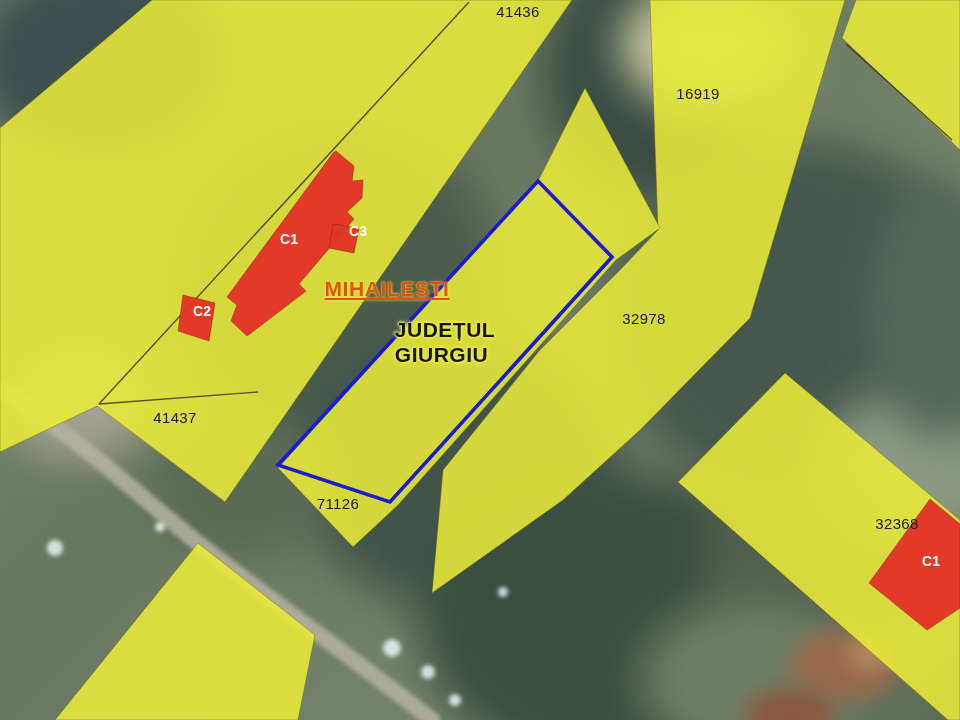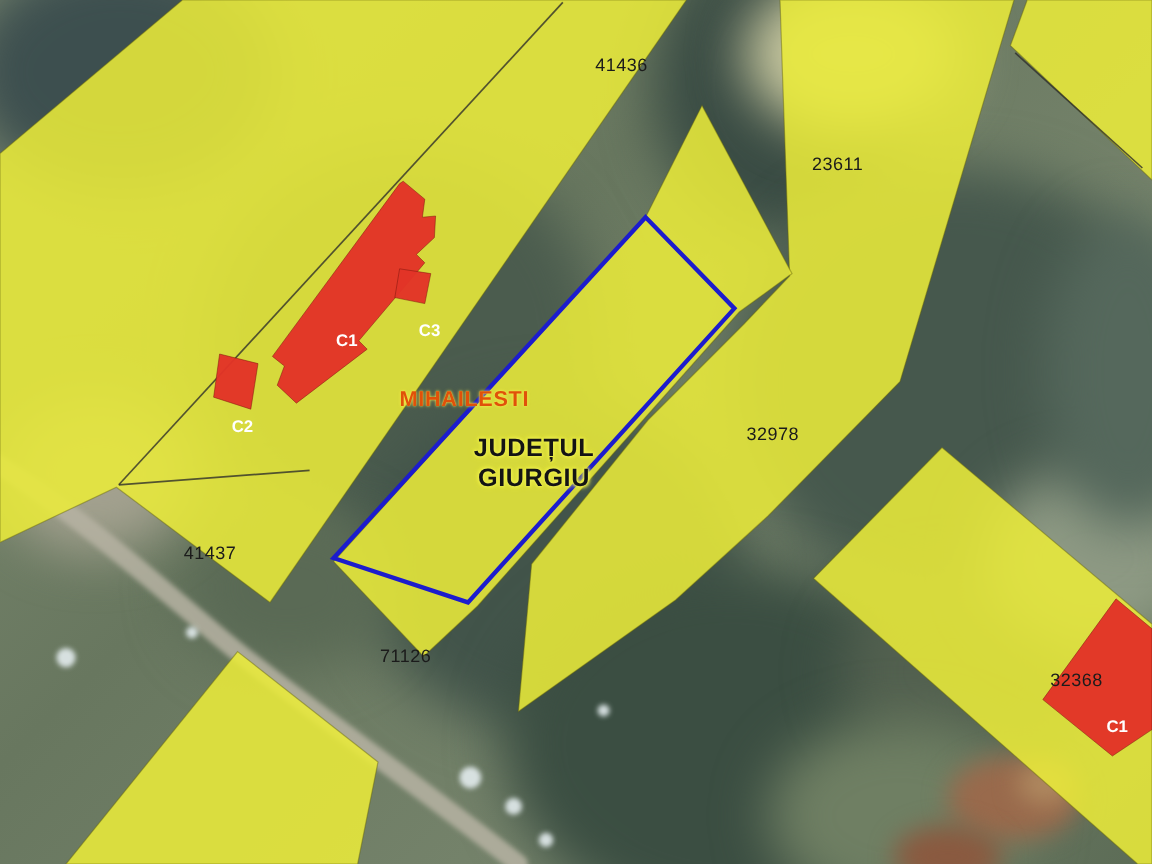--- a/index.html
+++ b/index.html
@@ -10,26 +10,26 @@
   }
   .sat{position:absolute;inset:0;}
   .blob{position:absolute;border-radius:50%;filter:blur(22px);}
   .soft{filter:blur(10px);}
   .svglayer{position:absolute;left:0;top:0;}
   .parcel{fill:var(--parcel-fill,#e9eb3a);fill-opacity:.88;stroke:rgba(100,100,10,.45);stroke-width:1;}
   .building{fill:var(--building-fill,#e23427);fill-opacity:.97;stroke:rgba(120,20,10,.5);stroke-width:.8;}
   .thinline{stroke:#30302a;stroke-width:1.4;fill:none;opacity:.8;}
   .blueline{fill:none;stroke:var(--highlight,#1c1ccd);stroke-width:3.6;stroke-linejoin:miter;}
   .road{stroke:var(--road,#b6b3a2);stroke-width:16;fill:none;stroke-linecap:round;opacity:.85;}
-  .lbl{position:absolute;transform:translate(-50%,-50%);white-space:nowrap;margin-top:44px;}
+  .lbl{position:absolute;transform:translate(-50%,-50%);white-space:nowrap;}
   .num{font-size:15px;color:var(--label-color,#1b1b1b);letter-spacing:.4px;}
   .bldg-lbl{font-size:14px;font-weight:bold;color:#fff;text-align:right;}
-  .town{font-size:18px;font-weight:bold;color:var(--town-color,#e0510a);letter-spacing:.6px;
-        text-shadow:0 0 3px rgba(250,240,80,.85),0 0 1px rgba(250,240,80,.9);}
-  .county{font-size:21px;font-weight:bold;color:#141414;text-align:center;line-height:25px;letter-spacing:.5px;
+  .town{font-size:21px;font-weight:bold;color:var(--town-color,#e0510a);letter-spacing:.6px;
+        text-shadow:0 0 3px rgba(250,240,80,.85),0 0 1px rgba(250,240,80,.9);text-decoration:underline;}
+  .county{font-size:21px;font-weight:bold;color:#141414;line-height:25px;letter-spacing:.5px;
         text-shadow:0 0 3px #eef060,0 0 5px #e8ea3a,0 0 1px #f0f060,1px 1px 3px #e8ea3a,-1px -1px 3px #e8ea3a;}
 </style>
 </head>
 <body>
 
 <div class="stage">
 
   <div class="sat">
     <div class="blob" style="left:-30px;top:-40px;width:260px;height:200px;background:#3d4f4f;"></div>
     <div class="blob" style="left:545px;top:-60px;width:220px;height:260px;background:#3a4c44;"></div>
@@ -84,21 +84,21 @@
     <polygon class="building" points="336,151 354,166 352,181 363,180 362,198 347,212 354,219 299,284 306,291 247,336 231,321 237,305 227,297 333,153"></polygon>
     <polygon class="building" points="183,295 215,303 209,341 178,331"></polygon>
     <polygon class="building" points="333,224 359,228 354,253 329,248"></polygon>
     <polygon class="building" points="930,499 960,524 960,608 927,630 869,583"></polygon>
 
     <polygon class="blueline" points="538,181 612,257 390,502 278,465"></polygon>
   </svg>
 
   <div>
     <div class="lbl num" style="left:518px;top:11px">41436</div>
-    <div class="lbl num" style="left:698px;top:93px">23611</div>
+    <div class="lbl num" style="left:698px;top:93px">16919</div>
     <div class="lbl num" style="left:644px;top:318px">32978</div>
     <div class="lbl num" style="left:175px;top:417px">41437</div>
     <div class="lbl num" style="left:338px;top:503px">71126</div>
     <div class="lbl num" style="left:897px;top:523px">32368</div>
 
     <div class="lbl bldg-lbl" style="left:289px;top:239px">C1</div>
     <div class="lbl bldg-lbl" style="left:202px;top:311px">C2</div>
     <div class="lbl bldg-lbl" style="left:358px;top:231px">C3</div>
     <div class="lbl bldg-lbl" style="left:931px;top:561px">C1</div>
 

